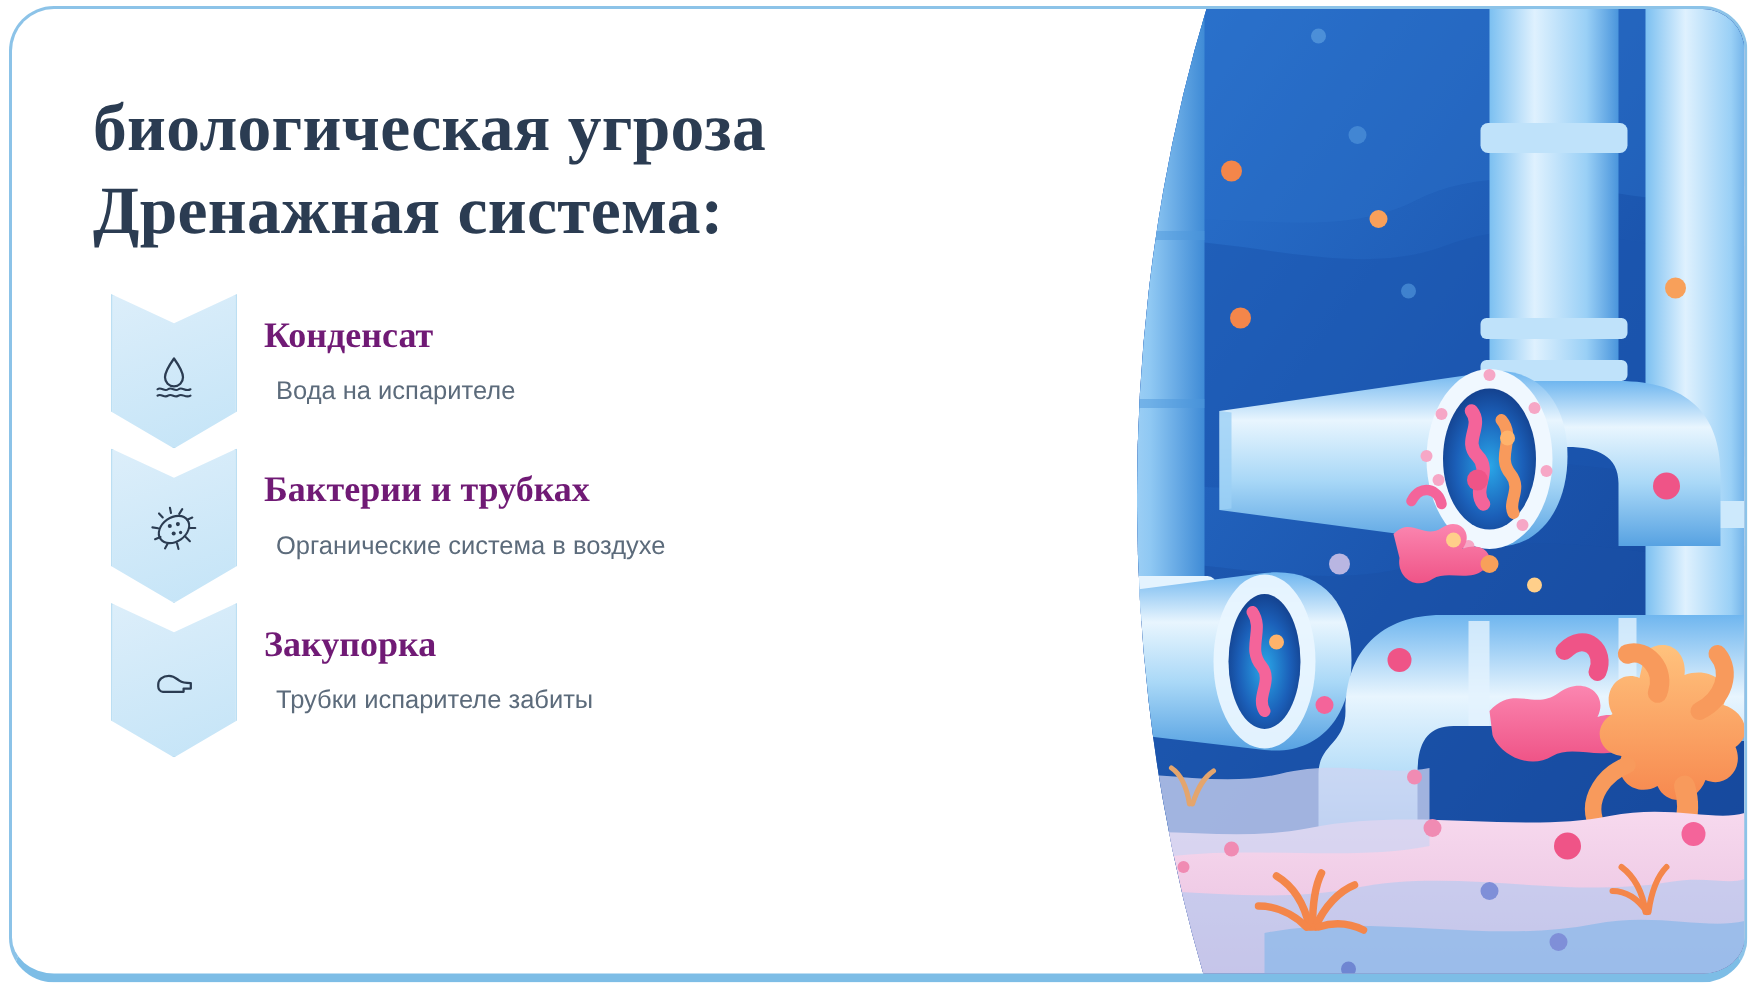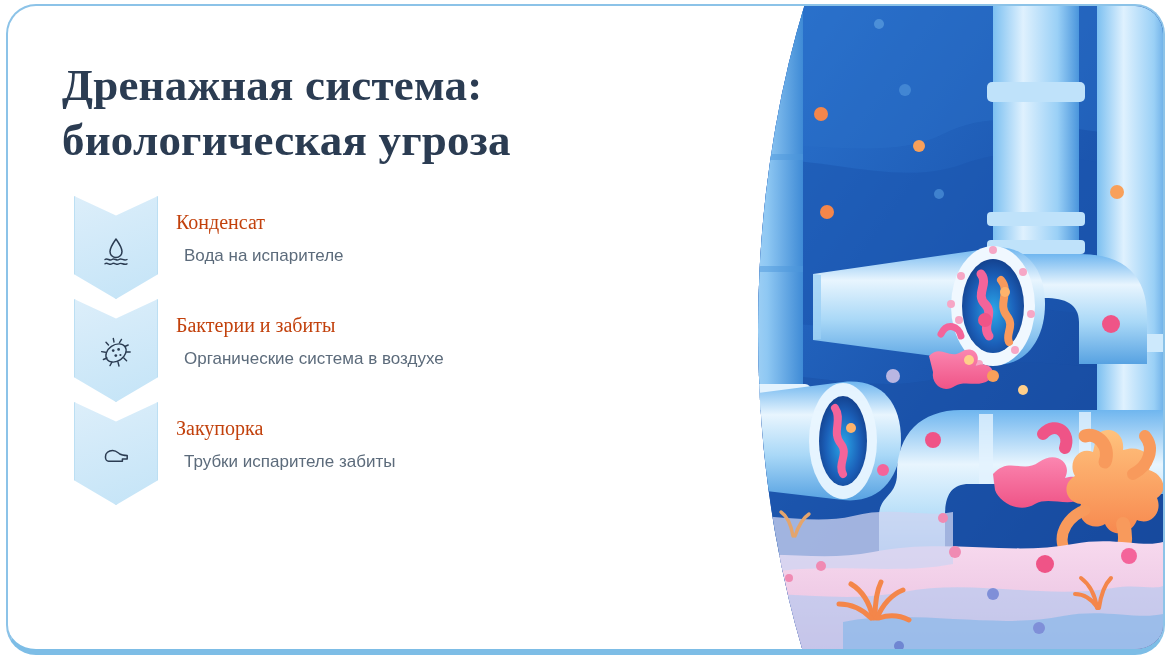--- a/index.html
+++ b/index.html
@@ -83,23 +83,23 @@
   }
 
   .item-text {
     position: absolute;
     left: 168px;
     top: 18px;
     width: 500px;
   }
   .item-title {
     font-family: "Liberation Serif", "DejaVu Serif", serif;
-    font-weight: normal;
-    font-size: 20px;
-    color: #c2410c;
+    font-weight: bold;
+    font-size: 24px;
+    color: #701a75;
     line-height: 1.2;
     margin: 0 0 11px 0;
   }
   .item-desc {
     font-family: "Liberation Sans", sans-serif;
     font-size: 17px;
     color: #5c6b7b;
     line-height: 1.25;
     margin: 8px;
   }
@@ -127,22 +127,22 @@
   .art-svg { display: block; }
 </style>
 </head>
 <body>
 
 <div class="slide">
 
   <div class="left-col">
 
     <div class="page-title">
+      <div>биологическая угроза</div>
       <div>Дренажная система:</div>
-      <div>биологическая угроза</div>
     </div>
 
     <div class="item-list">
 
       <div class="item-row">
         <div class="chev">
           <svg width="40" height="40" viewBox="0 0 40 40">
             <path d="M20 9 C20 9 26 17.5 26 21.5 C26 24.9 23.3 27.6 20 27.6 C16.7 27.6 14 24.9 14 21.5 C14 17.5 20 9 20 9 Z" fill="none" stroke="#2b3c52" stroke-width="1.5" stroke-linejoin="round"></path>
             <path d="M9 29.5 C11.5 27.6 13.5 31.4 16 29.5 C18.5 27.6 20.5 31.4 23 29.5 C25.5 27.6 27.5 31.4 31 29.5" fill="none" stroke="#2b3c52" stroke-width="1.4" stroke-linecap="round"></path>
             <path d="M9 33.8 C11.5 31.9 13.5 35.7 16 33.8 C18.5 31.9 20.5 35.7 23 33.8 C25.5 31.9 27.5 35.7 31 33.8" fill="none" stroke="#2b3c52" stroke-width="1.4" stroke-linecap="round"></path>
@@ -170,21 +170,21 @@
               <line x1="11.0" y1="25.0" x2="7.4" y2="26.5"></line>
               <line x1="9.4" y1="19.2" x2="5.6" y2="18.6"></line>
             </g>
             <circle cx="17.2" cy="17.6" r="1.35" fill="#2b3c52"></circle>
             <circle cx="22.6" cy="16.4" r="1.35" fill="#2b3c52"></circle>
             <circle cx="19.8" cy="22.6" r="1.35" fill="#2b3c52"></circle>
             <circle cx="24.4" cy="22.0" r="1.1" fill="#2b3c52"></circle>
           </svg>
         </div>
         <div class="item-text">
-          <p class="item-title">Бактерии и забиты</p>
+          <p class="item-title">Бактерии и трубках</p>
           <p class="item-desc">Органические система в воздухе</p>
         </div>
       </div>
 
 
       <div class="item-row">
         <div class="chev">
           <svg width="40" height="40" viewBox="0 0 40 40">
             <path d="M9.5 20.4 C9.5 17.2 12.4 14.6 16.6 14.6 C20.0 14.6 21.6 16.4 23.6 17.8 C25.6 19.2 28.8 19.4 31.2 19.4 L31.2 23.0 L26.4 23.0 L26.4 25.2 L12.6 25.2 C10.8 25.2 9.5 23.4 9.5 21.6 Z" fill="none" stroke="#2b3c52" stroke-width="1.5" stroke-linejoin="round" stroke-linecap="round"></path>
           </svg>

